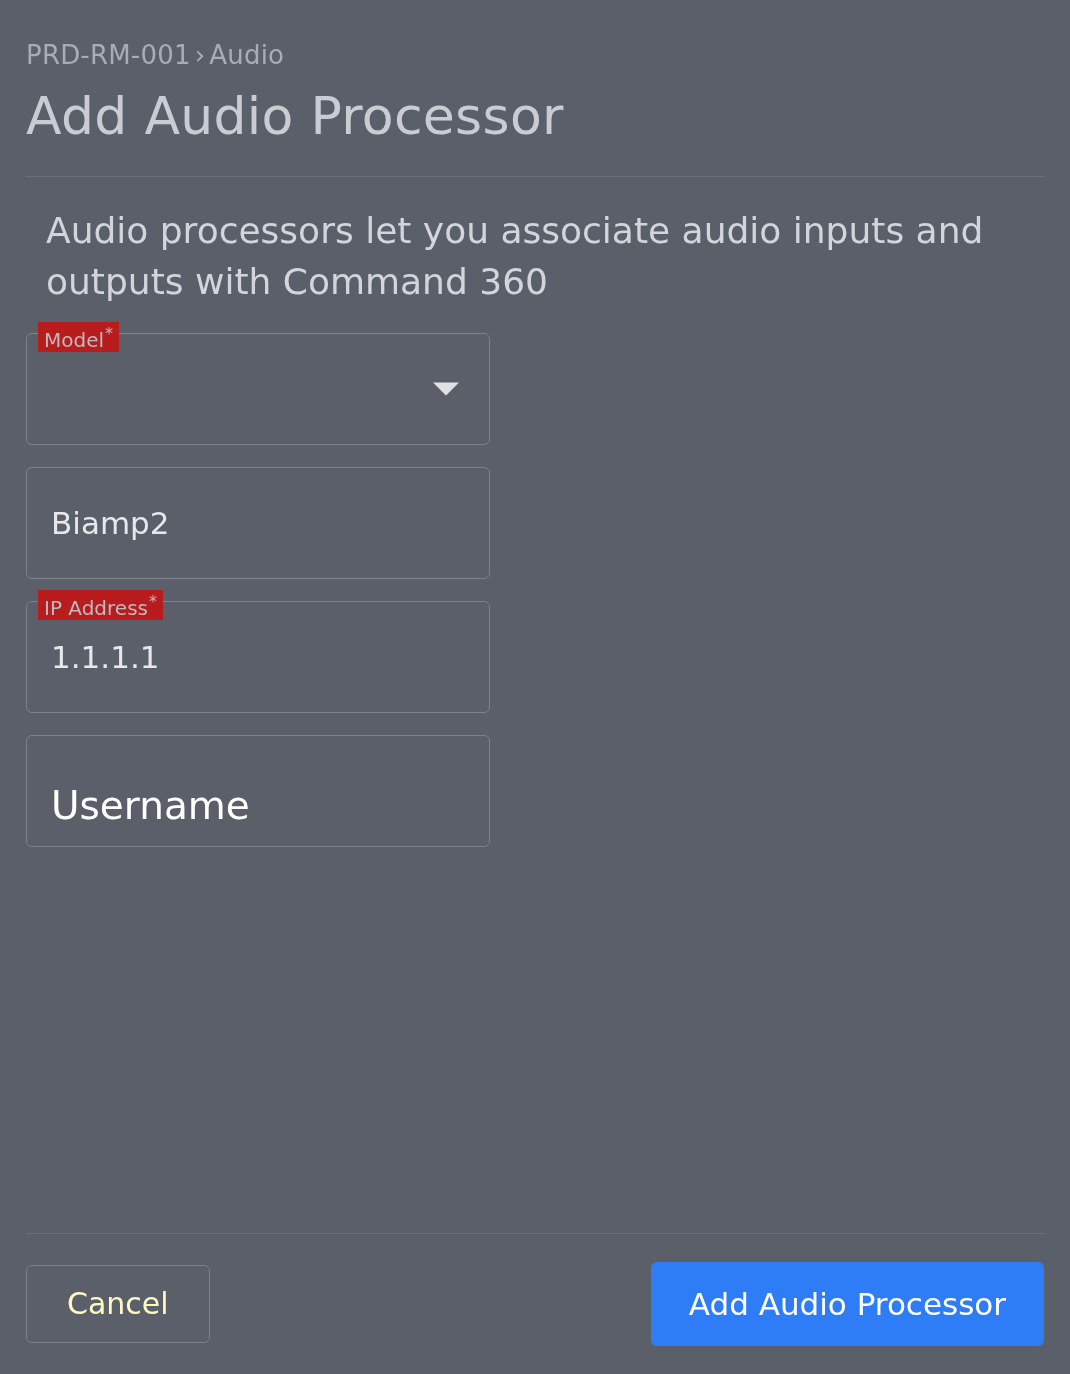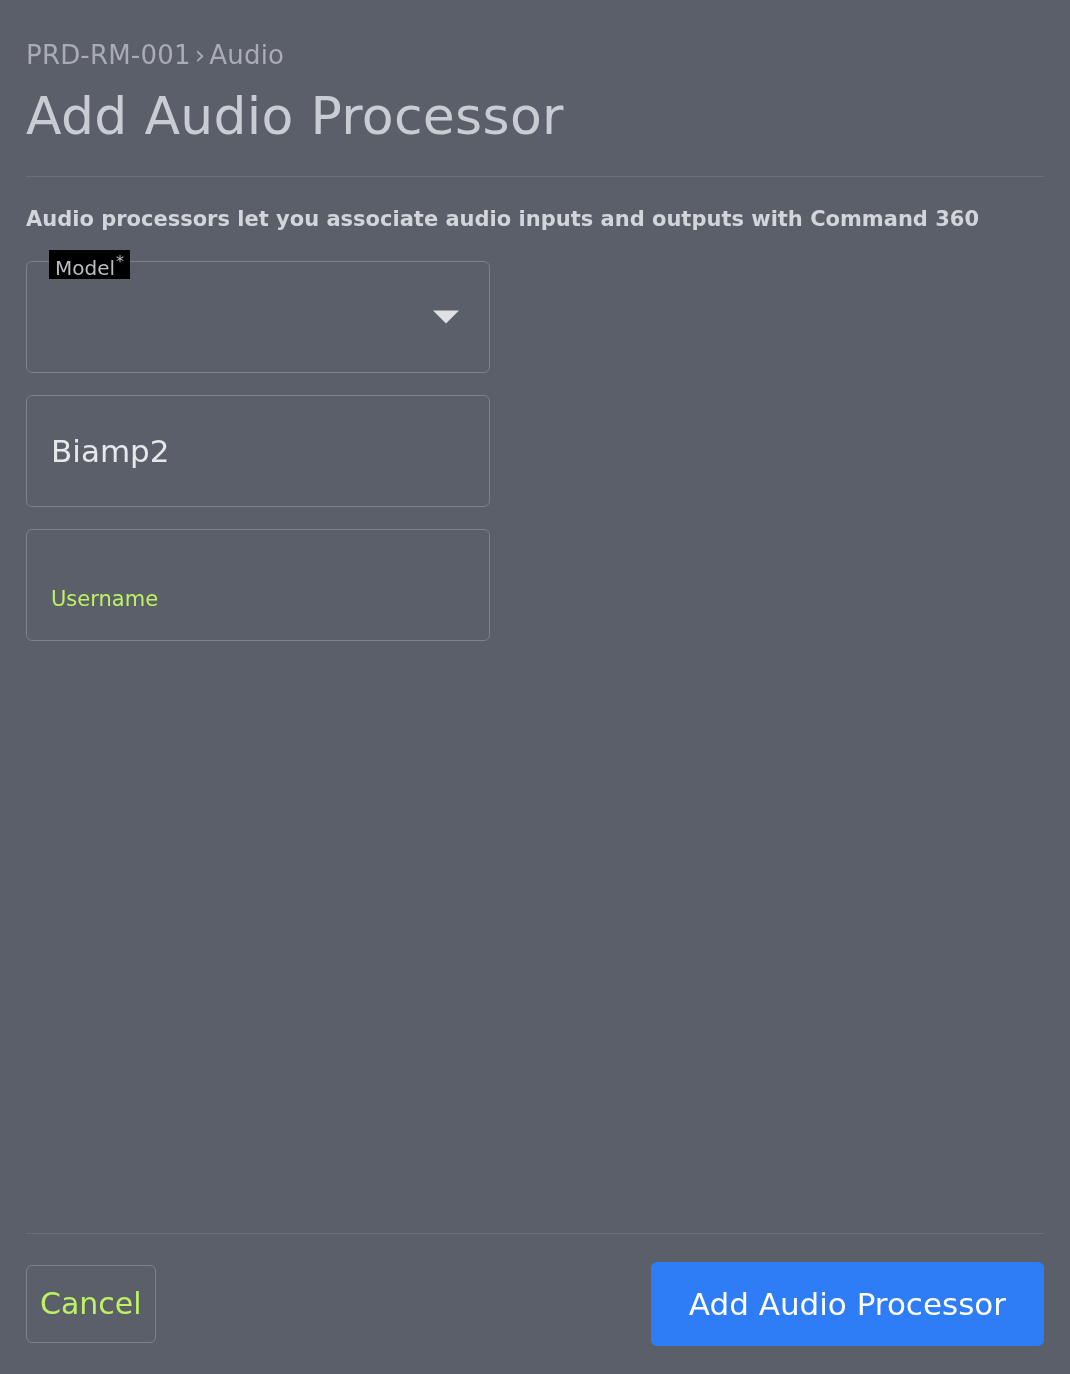--- a/index.html
+++ b/index.html
@@ -38,67 +38,68 @@
     font-weight: 400;
     margin-top: 16px;
     letter-spacing: 0.3px;
   }
   .divider {
     height: 1px;
     background: #6b6f79;
     margin-top: 30px;
   }
   .description {
-    font-size: 21px;
+    font-size: 36px;
     color: #d2d5da;
     line-height: 1.42;
     margin-top: 28px;
     max-width: 990px;
-    font-weight: 700;
+    font-weight: 400;
+    margin-left: 20px;
   }
   .form {
     margin-top: 26px;
     flex: 1 1 auto;
   }
   .field {
     position: relative;
     width: 464px;
     height: 112px;
     border: 1px solid #7e828b;
     border-radius: 6px;
     margin-bottom: 22px;
     display: flex;
     align-items: center;
     padding: 0 24px;
   }
   .field .legend {
     position: absolute;
     top: -12px;
-    left: 22px;
-    background: #000000;
+    left: 11px;
+    background: #b91c1c;
     padding: 0 6px;
     font-size: 20px;
     color: #b9bcc3;
     line-height: 24px;
     white-space: nowrap;
   }
   .field .legend .req {
     color: #b9bcc3;
     font-size: 16px;
     vertical-align: super;
     margin-left: 1px;
   }
   .field .value {
     font-size: 31px;
     color: #e6e8eb;
     font-weight: 400;
   }
   .field .placeholder {
-    font-size: 21px;
-    color: #bef264;
+    font-size: 39px;
+    color: #ffffff;
     font-weight: 400;
     margin-top: 28px;
   }
   .field.select .caret {
     position: absolute;
     right: 30px;
     top: 50%;
     transform: translateY(-50%);
     width: 0;
     height: 0;
@@ -125,24 +126,24 @@
   .footer {
     display: flex;
     align-items: center;
     justify-content: space-between;
     padding-bottom: 28px;
   }
   .btn-cancel {
     border: 1px solid #7e828b;
     border-radius: 6px;
     background: transparent;
-    color: #bef264;
+    color: #fef9c3;
     font-size: 30px;
     font-family: "DejaVu Sans", sans-serif;
-    padding: 18px 13px;
+    padding: 18px 40px;
     cursor: pointer;
     line-height: 1;
     height: 78px;
     display: flex;
     align-items: center;
   }
   .btn-primary {
     background: #2f7df6;
     border: none;
     border-radius: 6px;
@@ -175,20 +176,24 @@
 
     <div class="field select">
       <span class="legend"><span>Model</span><span class="req">*</span></span>
       <span class="caret"></span>
     </div>
 
     <div class="field">
       <span class="value">Biamp2</span>
     </div>
 
+    <div class="field">
+      <span class="legend"><span>IP Address</span><span class="req">*</span></span>
+      <span class="value">1.1.1.1</span>
+    </div>
 
 
     <div class="field">
       <span class="placeholder">Username</span>
     </div>
 
 
   </div>
 
   <div class="footer-divider"></div>

